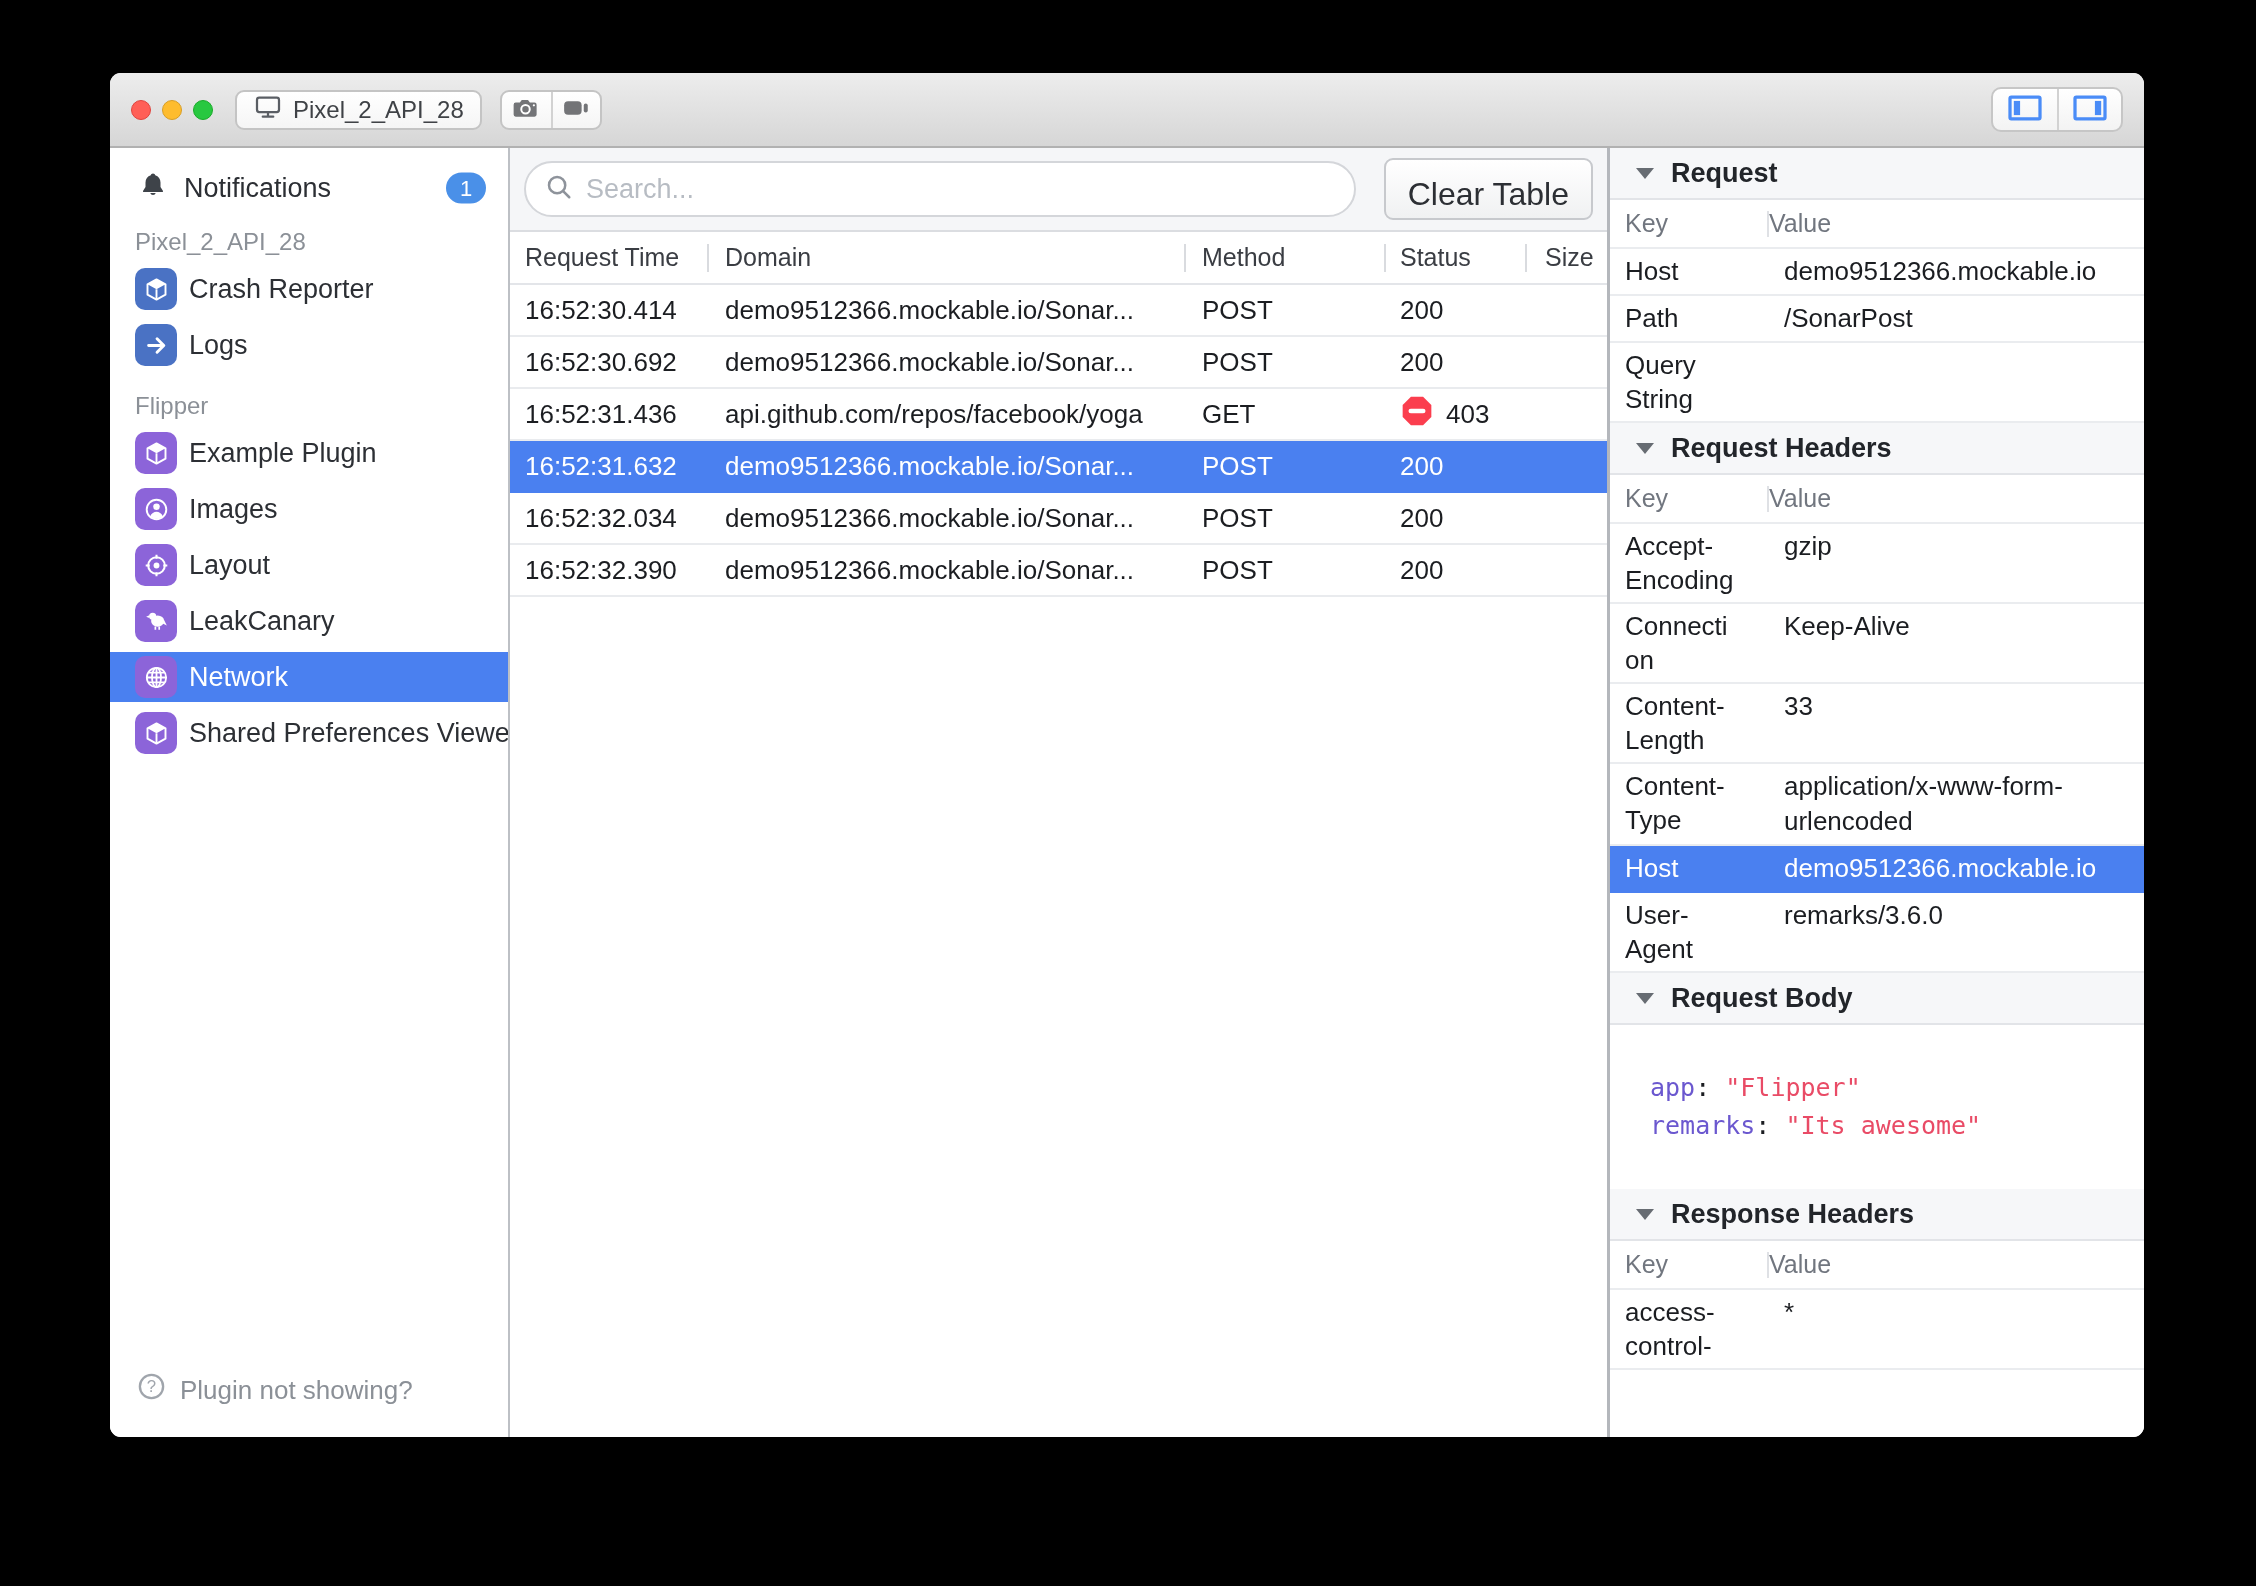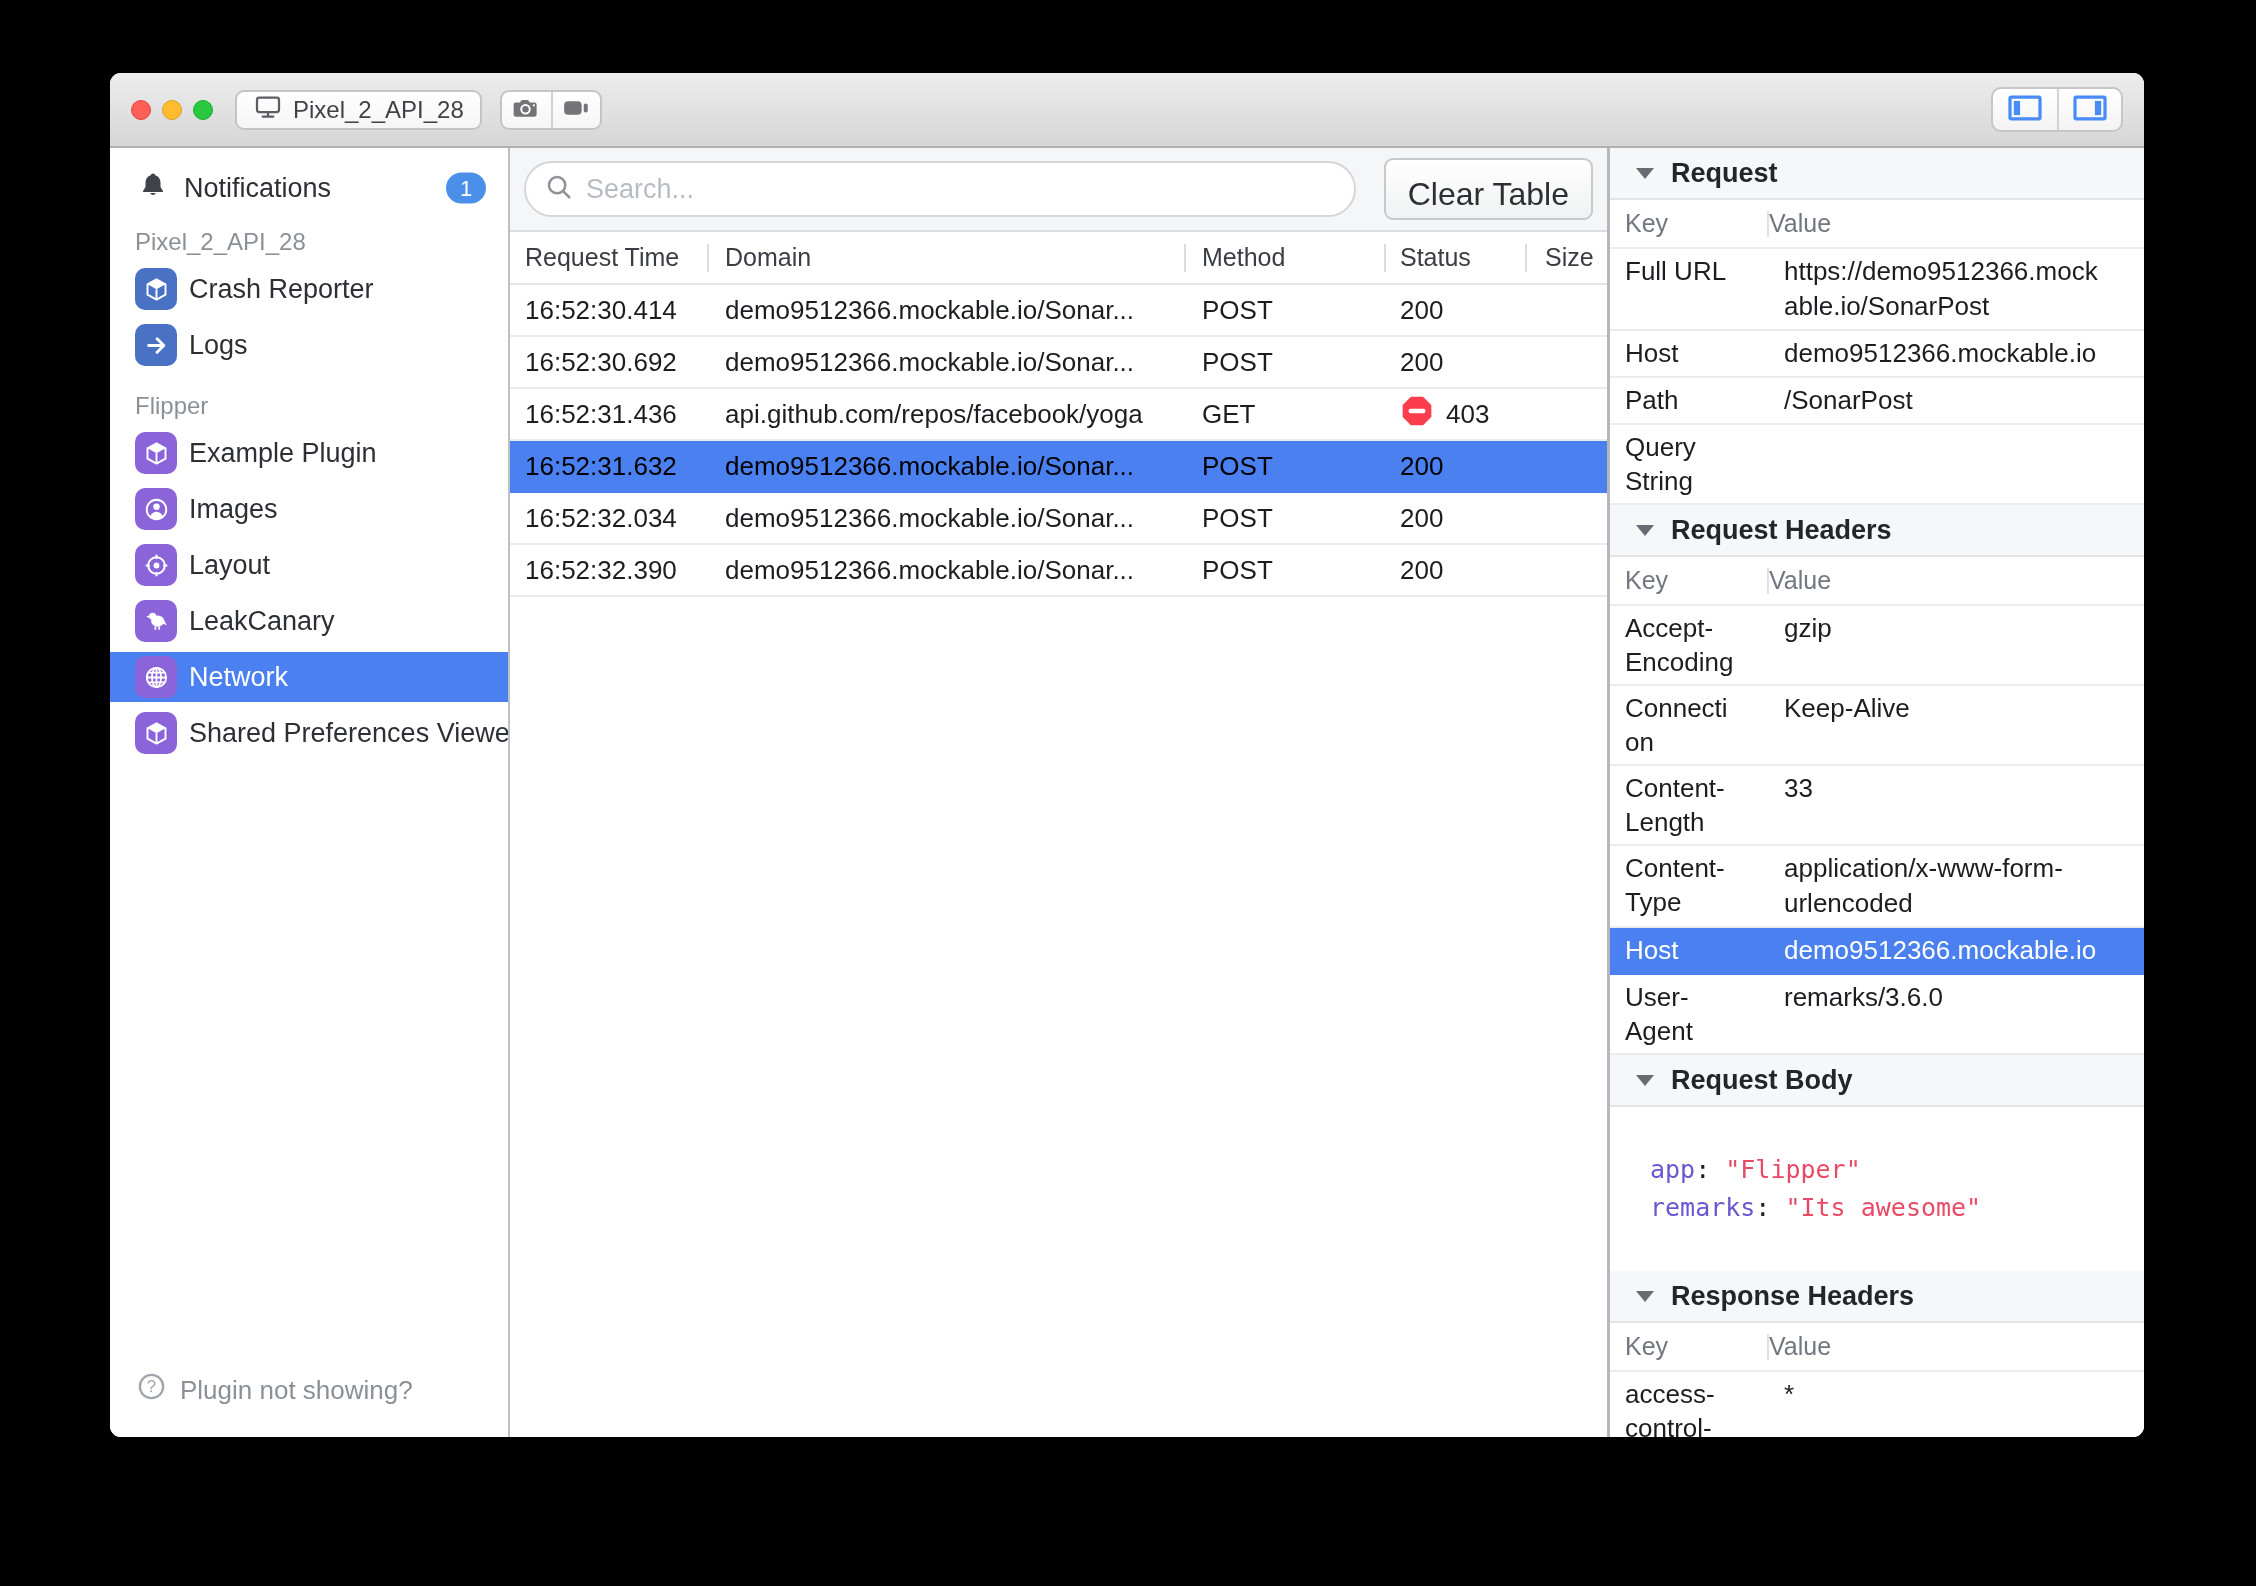--- a/index.html
+++ b/index.html
@@ -67,21 +67,21 @@
   .col-domain { flex:0 0 477px; padding-left:18px; }
   .col-method { flex:0 0 200px; padding-left:18px; }
   .col-status { flex:0 0 141px; padding-left:16px; }
   .col-size   { flex:1; padding-left:20px; }
   .th { position:relative; height:100%; display:flex; align-items:center; }
   .th.sep::before { content:''; position:absolute; left:0; top:50%; transform:translateY(-50%); width:2px;
                     height:28px; background:#d9dbdf; }
   .trow { flex:0 0 52px; display:flex; align-items:center; border-bottom:2px solid #e9ebee; font-size:26px;
           color:#1b1d21; }
   .trow .cell { white-space:nowrap; overflow:hidden; }
-  .trow.selected { background:#4a80f0; border-bottom-color:#4a80f0; color:#000000; }
+  .trow.selected { background:#4a80f0; border-bottom-color:#4a80f0; color:#ffffff; }
   .status-cell { display:flex; align-items:center; gap:12px; }
 
   
   .detail { flex:1; display:flex; flex-direction:column; background:#fff; overflow:hidden; min-width:0; }
   .sec-head { flex:0 0 52px; background:#f6f7f9; border-bottom:2px solid #e2e4e8; display:flex; align-items:center;
               gap:17px; padding-left:26px; font-size:27px; font-weight:bold; color:#22252a; }
   .caret { width:0; height:0; border-left:9px solid transparent; border-right:9px solid transparent;
            border-top:11px solid #676c73; }
   .kv-head { flex:0 0 49px; display:flex; align-items:center; border-bottom:2px solid #eaecef; color:#71767f;
              font-size:25px; }
@@ -358,24 +358,20 @@
 
         <div class="sec-head">
           <span class="caret"></span>
           <span>Request</span>
         </div>
         <div class="kv-head">
           <div class="kk">Key</div>
           <div class="vv">Value</div>
         </div>
         <div class="kv-row">
-          <div class="kk">Full URL</div>
-          <div class="vv">https://demo9512366.mockable.io/SonarPost</div>
-        </div>
-        <div class="kv-row">
           <div class="kk">Host</div>
           <div class="vv">demo9512366.mockable.io</div>
         </div>
         <div class="kv-row">
           <div class="kk">Path</div>
           <div class="vv">/SonarPost</div>
         </div>
         <div class="kv-row">
           <div class="kk">Query String</div>
           <div class="vv"></div>

